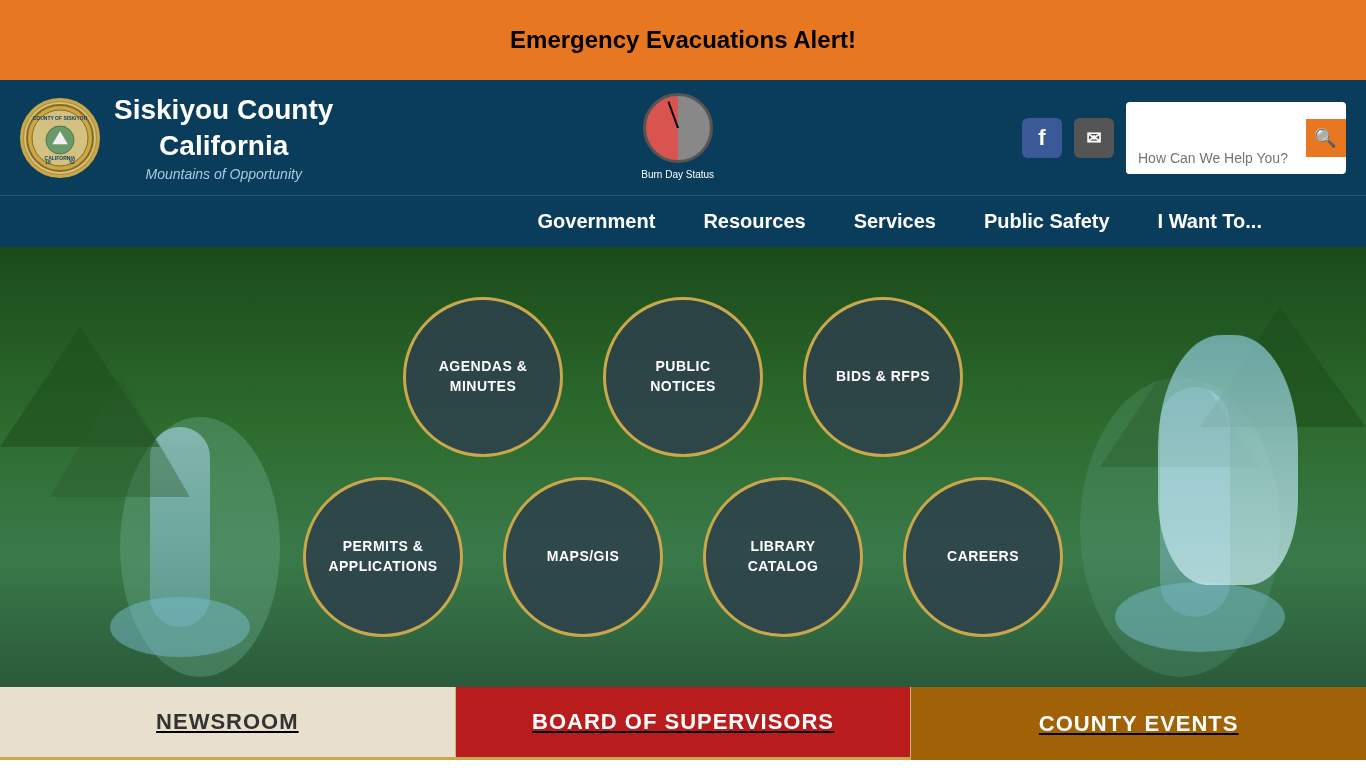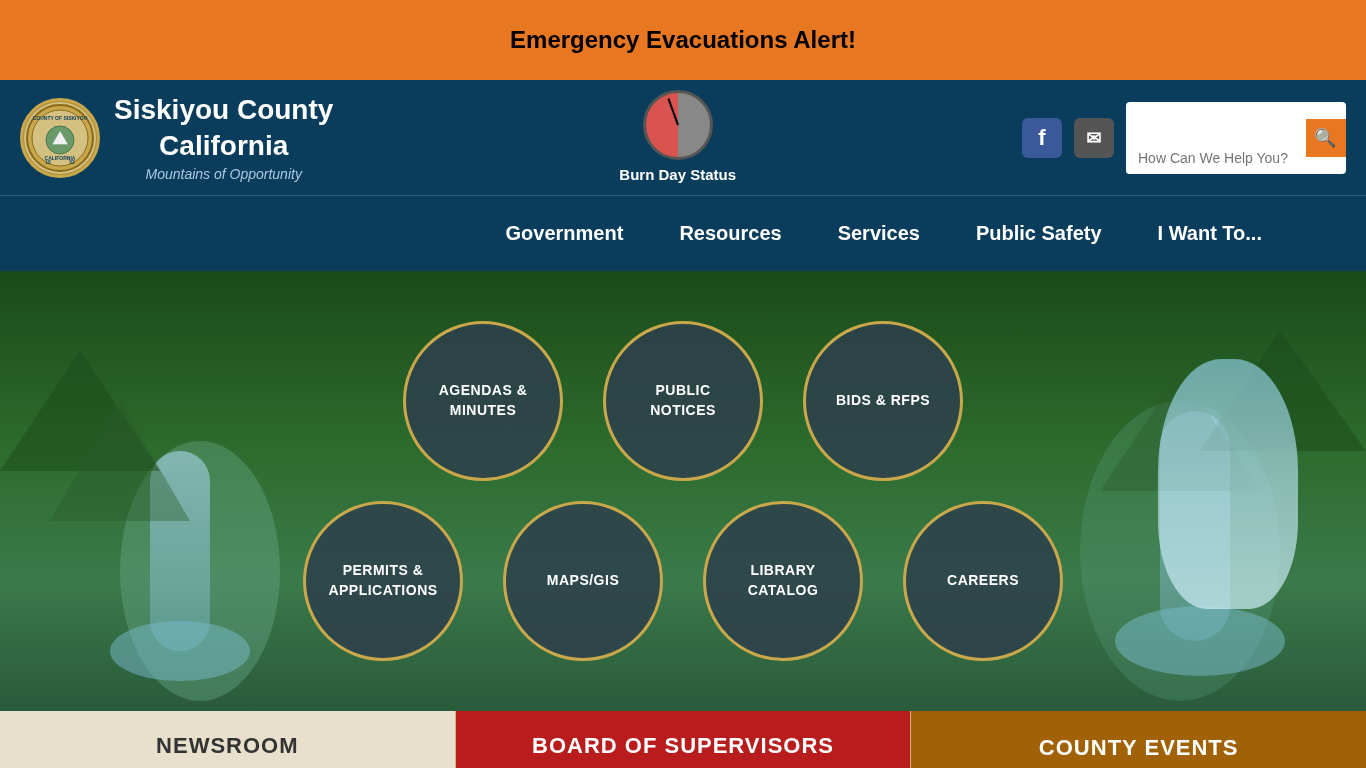--- a/index.html
+++ b/index.html
@@ -111,24 +111,24 @@
       width: 2px;
       height: 28px;
       background: black;
       transform-origin: bottom center;
       transform: translateX(-50%) rotate(-20deg);
     }
 
     #burn-day-label {
       background: #0A3D5C;
       color: white;
-      font-size: 15px;
+      font-size: 10px;
       padding: 2px 6px;
       margin-top: 4px;
-      font-weight: bold;
+      font-weight: normal;
     }
 
     #header-right {
       display: flex;
       align-items: center;
       gap: 12px;
       flex-shrink: 0;
     }
 
     .social-icon {
@@ -181,23 +181,22 @@
       color: white;
       font-size: 18px;
     }
 
     
     #nav {
       background: #0A3D5C;
       border-top: 1px solid #1a5a7c;
       display: flex;
       justify-content: flex-end;
-      padding: 12px 30px;
+      padding: 0 30px;
       padding-right: 80px;
-      gap: 8px;
     }
 
     .nav-item {
       color: white;
       padding: 14px 24px;
       font-size: 20px;
       font-weight: bold;
       cursor: pointer;
       text-decoration: none;
       display: block;
@@ -289,20 +288,21 @@
       letter-spacing: 0.5px;
       line-height: 1.4;
       padding: 16px;
     }
 
     
     #bottom-tabs {
       display: flex;
       height: 73px;
       background: #e8e0cc;
+      text-decoration: underline;
     }
 
     .bottom-tab {
       flex: 1;
       display: flex;
       align-items: center;
       justify-content: center;
       font-size: 22px;
       font-weight: bold;
       cursor: pointer;

